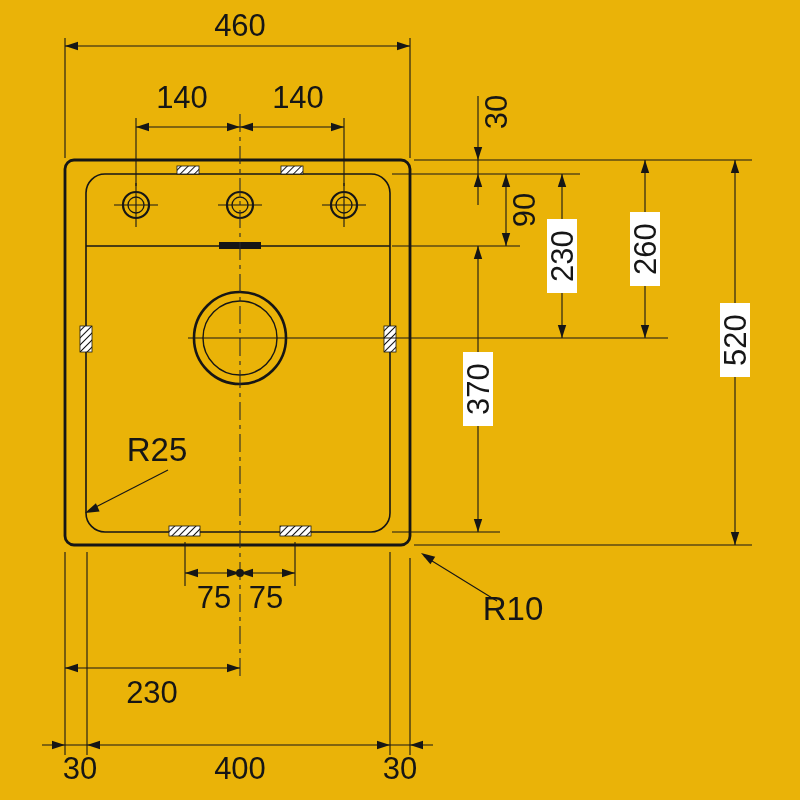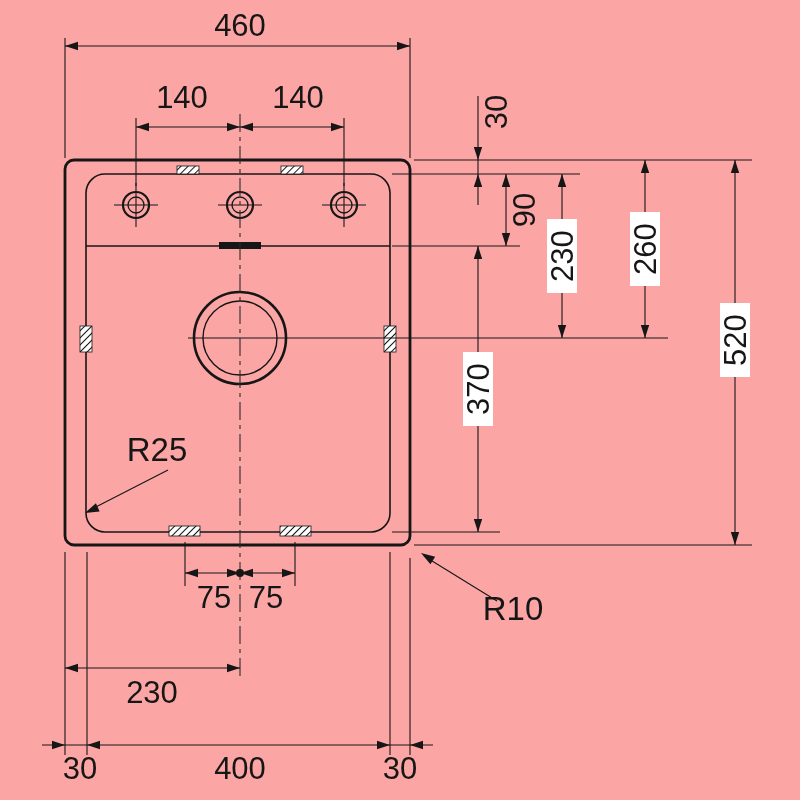--- a/index.html
+++ b/index.html
@@ -1,16 +1,16 @@
 <!DOCTYPE html>
 <html><head>
 <meta charset="utf-8">
 <style>
   html,body{margin:0;padding:0;background:#ffffff;}
-  #stage{width:800px;height:800px;background:#fca5a5;position:relative;}
+  #stage{width:800px;height:800px;background:#eab308;position:relative;}
   svg text{font-family:"Liberation Sans",sans-serif;fill:#161616;}
   .dim{font-size:31px;}
   .rad{font-size:33px;}
   .thick{stroke:#161616;stroke-width:2.8;fill:none;}
   .med{stroke:#161616;stroke-width:1.6;fill:none;}
   .thin{stroke:#161616;stroke-width:1.1;fill:none;}
   .arrow{fill:#161616;stroke:none;}
   .cline{stroke:#2a2a2a;stroke-width:1.1;fill:none;stroke-dasharray:18 5 4 5;}
   .mask{fill:#ffffff;stroke:none;}
 </style>

